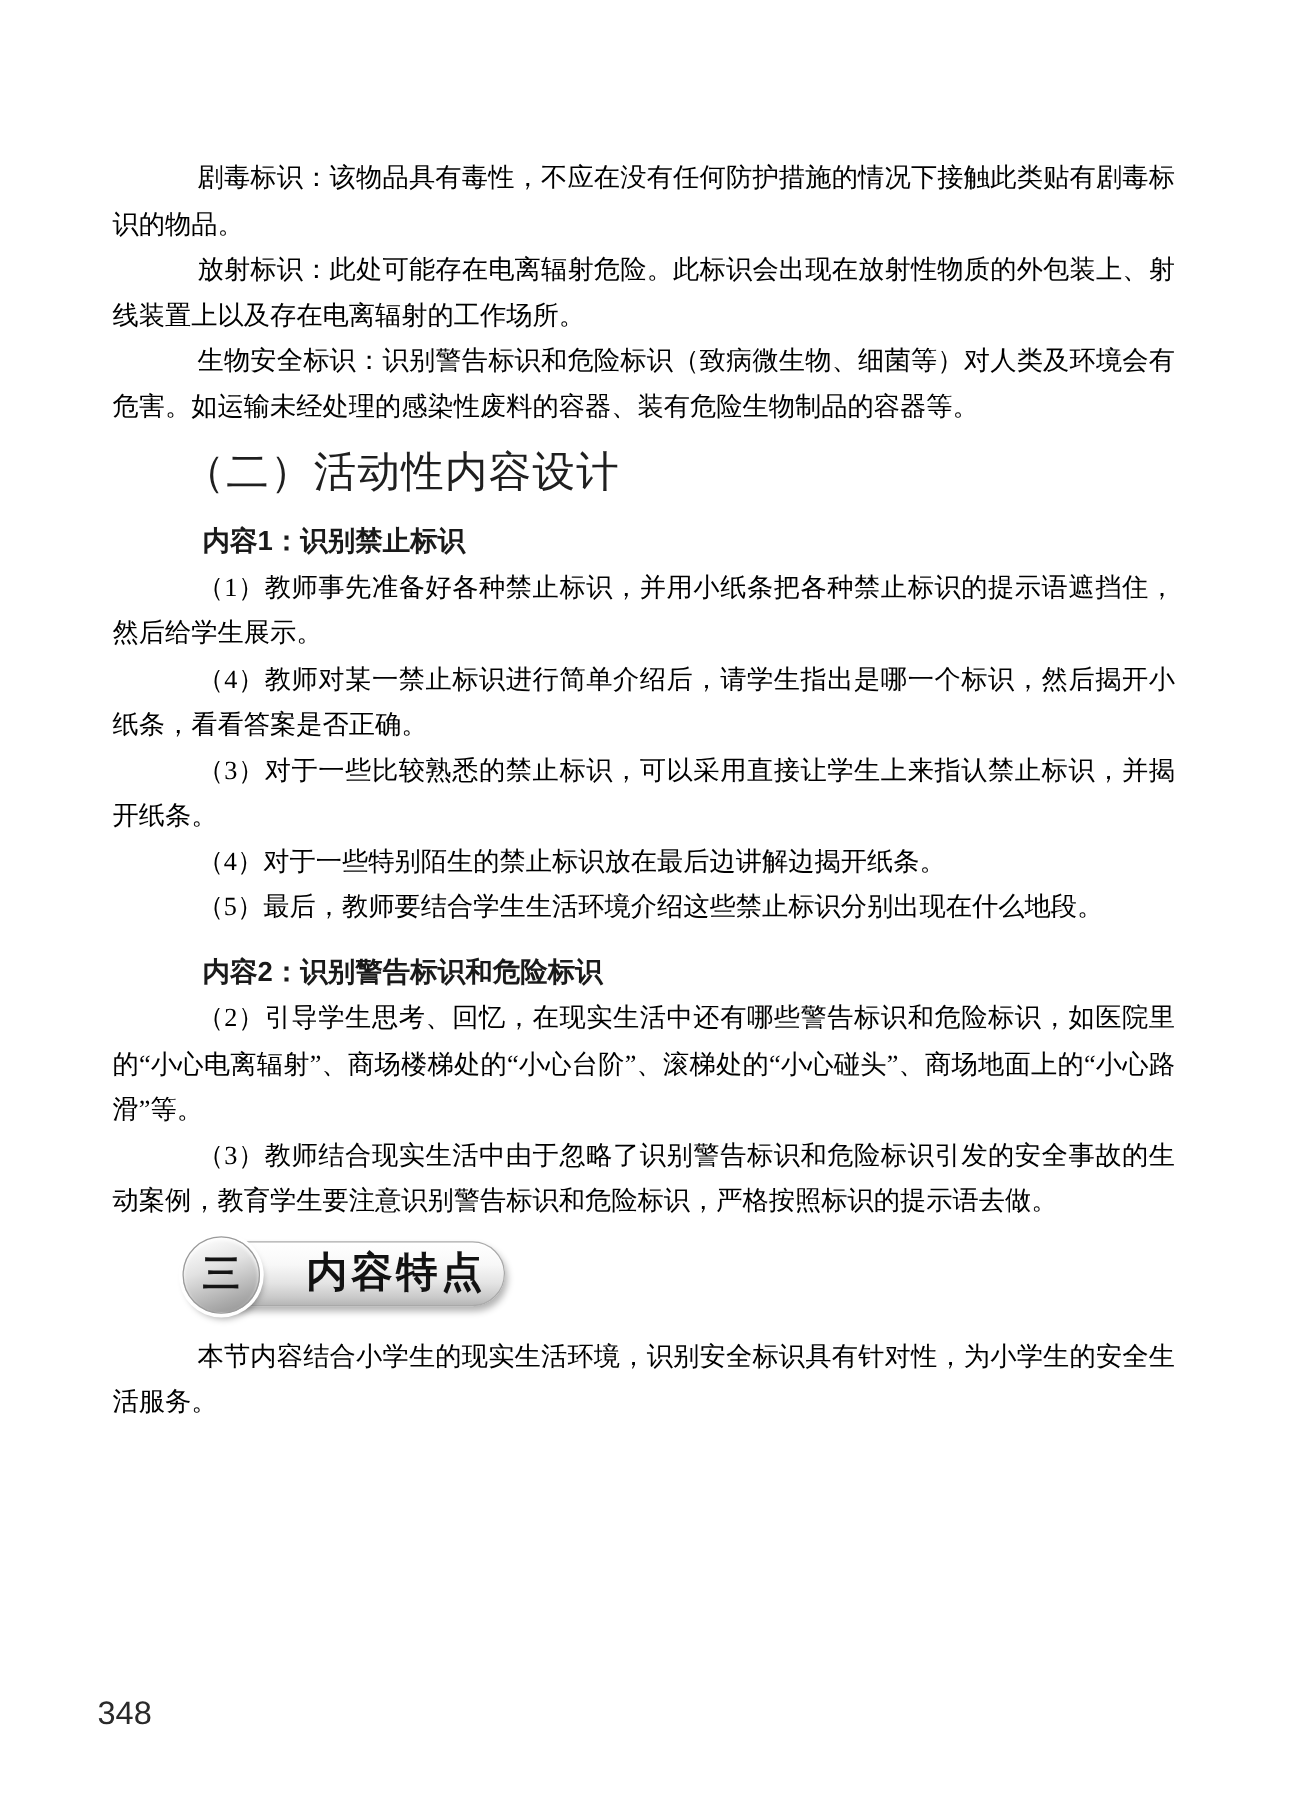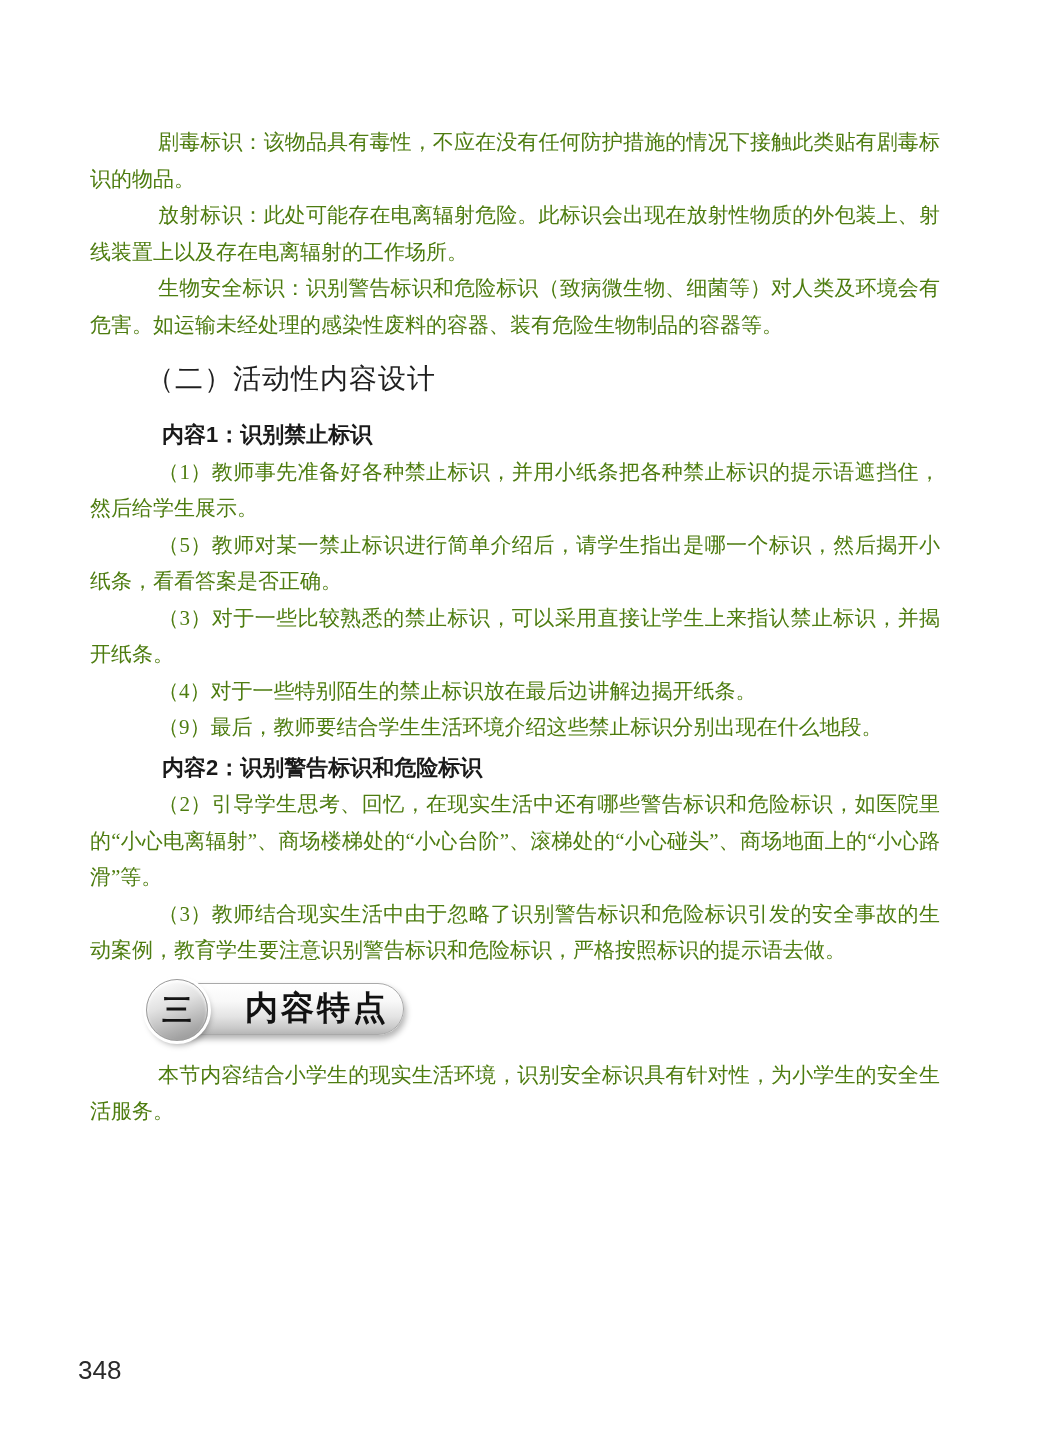--- a/index.html
+++ b/index.html
@@ -15,35 +15,35 @@
   .text-block{
     position:absolute;
     left:90px;top:124px;width:850px;
   }
   p.body{
     margin:0;
     font-size:21px;
     line-height:36.5px;
     text-indent:68px;
     text-align:justify;
-    color:#4d7c0f;
+    color:#000000;
     font-family:"Liberation Serif","DejaVu Serif",serif;
   }
   h2.section-heading{
-    margin:16px 0 18px 0;
+    margin:16px 0 4px 0;
     padding-left:56px;
-    font-size:28px;
+    font-size:34px;
     line-height:40px;
     font-weight:500;
     color:#1f1f1f;
     font-family:"Liberation Serif","DejaVu Serif",serif;
     letter-spacing:1px;
   }
   h3.subhead{
-    margin:4px 0 0 0;
+    margin:16px 0 0 0;
     padding-left:72px;
     font-size:22px;
     line-height:36.5px;
     font-weight:bold;
     color:#1a1a1a;
     font-family:"Liberation Sans","DejaVu Sans",sans-serif;
   }
   .badge{
     position:relative;
     height:62px;
@@ -114,24 +114,24 @@
         <p class="body">放射标识：此处可能存在电离辐射危险。此标识会出现在放射性物质的外包装上、射线装置上以及存在电离辐射的工作场所。</p>
         <p class="body">生物安全标识：识别警告标识和危险标识（致病微生物、细菌等）对人类及环境会有危害。如运输未经处理的感染性废料的容器、装有危险生物制品的容器等。</p>
       </div>
 
     <h2 class="section-heading">（二）活动性内容设计</h2>
 
     <h3 class="subhead">内容1：识别禁止标识</h3>
 
     <div>
         <p class="body">（1）教师事先准备好各种禁止标识，并用小纸条把各种禁止标识的提示语遮挡住，然后给学生展示。</p>
-        <p class="body">（5）教师对某一禁止标识进行简单介绍后，请学生指出是哪一个标识，然后揭开小纸条，看看答案是否正确。</p>
+        <p class="body">（4）教师对某一禁止标识进行简单介绍后，请学生指出是哪一个标识，然后揭开小纸条，看看答案是否正确。</p>
         <p class="body">（3）对于一些比较熟悉的禁止标识，可以采用直接让学生上来指认禁止标识，并揭开纸条。</p>
         <p class="body">（4）对于一些特别陌生的禁止标识放在最后边讲解边揭开纸条。</p>
-        <p class="body">（9）最后，教师要结合学生生活环境介绍这些禁止标识分别出现在什么地段。</p>
+        <p class="body">（5）最后，教师要结合学生生活环境介绍这些禁止标识分别出现在什么地段。</p>
       </div>
 
     <h3 class="subhead">内容2：识别警告标识和危险标识</h3>
 
     <div>
         <p class="body">（2）引导学生思考、回忆，在现实生活中还有哪些警告标识和危险标识，如医院里的“小心电离辐射”、商场楼梯处的“小心台阶”、滚梯处的“小心碰头”、商场地面上的“小心路滑”等。</p>
         <p class="body">（3）教师结合现实生活中由于忽略了识别警告标识和危险标识引发的安全事故的生动案例，教育学生要注意识别警告标识和危险标识，严格按照标识的提示语去做。</p>
       </div>
 
     <div class="badge">

